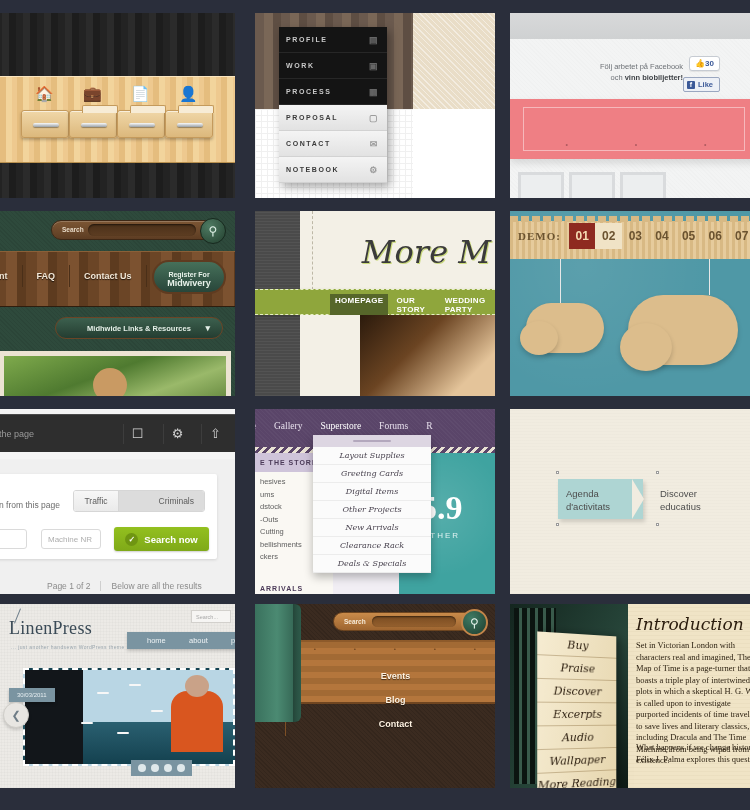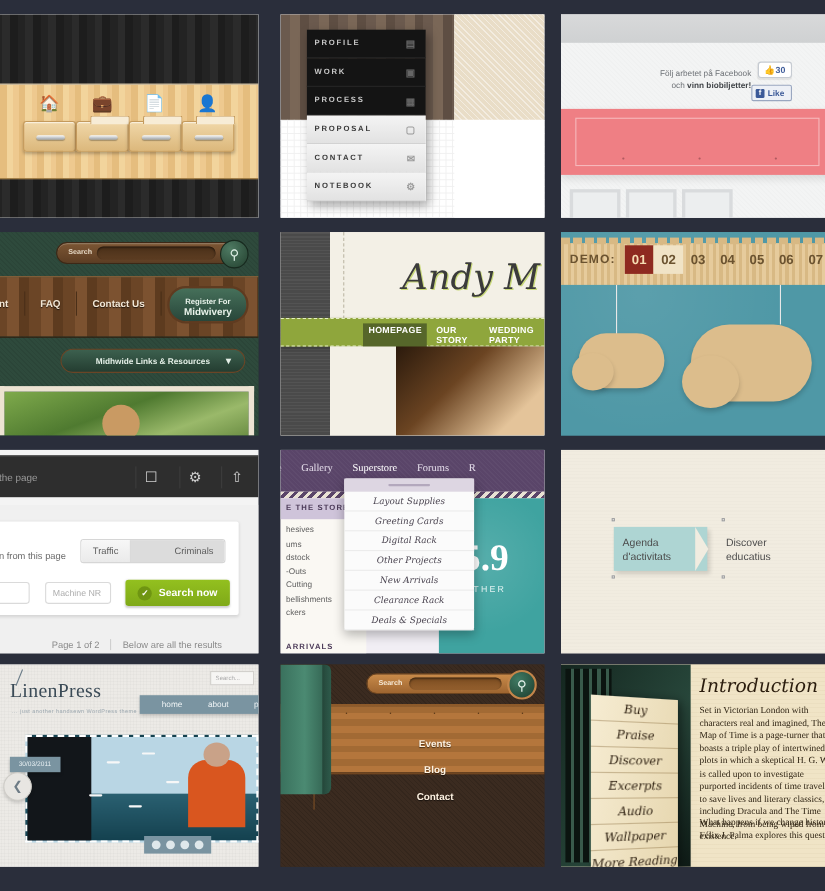--- a/index.html
+++ b/index.html
@@ -144,21 +144,21 @@
   
   .t6 { background:#4f98a6; }
   .t6 .sky { position:absolute; inset:0; background:#4f98a6;
      background-image: radial-gradient(circle at 30% 30%, rgba(255,255,255,.07), transparent 60%); }
   .t6 .ruler { position:absolute; left:0; right:0; top:10px; height:38px;
      background: repeating-linear-gradient(90deg,#d8b984 0 3px,#e6cb9c 3px 6px); }
   .t6 .ruler::before { content:""; position:absolute; left:0; right:0; top:-5px; height:6px;
      background: repeating-linear-gradient(90deg,#d8b984 0 8px,transparent 8px 11px); }
   .t6 .ruler .row { position:absolute; left:8px; right:0; top:8px; display:flex; align-items:center; gap:0; }
   .t6 .ruler .lbl { font-size:11px; font-weight:bold; color:#6b5330; letter-spacing:1px;
-      font-family:Liberation Sans, sans-serif; padding-right:8px; }
+      font-family:Liberation Serif, serif; padding-right:8px; }
   .t6 .ruler .n { width:28px; text-align:center; font-size:12px; font-weight:bold; color:#6b5330;
       font-family:"Liberation Sans Narrow","Liberation Sans",sans-serif; }
   .t6 .ruler .n.active { background:#8e2a20; color:#f5ddb3; padding:6px 0; margin:-6px 0; }
   .t6 .ruler .n.alt { background:#f0e3c6; padding:6px 0; margin:-6px 0; }
   .t6 .string { position:absolute; width:1px; background:#e8e8e8; }
   .t6 .cloud { position:absolute; background:#dcbd8c; border-radius:50%;
      box-shadow: 0 3px 5px rgba(0,0,0,.18); }
 
   
   .t7 { background:#f4f4f4; }
@@ -407,21 +407,21 @@
       <span>Midhwide Links &amp; Resources</span>
       <span class="chev">▾</span>
     </div>
     <div class="photo"></div>
   </div>
 
   <div class="thumb c1 r1 t5">
     <div class="paper"></div>
     <div class="leftdark"></div>
     <div class="dashline"></div>
-    <div class="script">Andy M</div>
+    <div class="script">More M</div>
     <div class="ribbon">
       <div class="nav">
         <span class="on">HOMEPAGE</span>
         <span>OUR STORY</span>
         <span>WEDDING PARTY</span>
       </div>
     </div>
     <div class="img"></div>
     <div class="cut"></div>
   </div>
@@ -504,21 +504,21 @@
       <div class="arr">ARRIVALS</div>
     </div>
     <div class="teal">
       <div class="price">$5.9</div>
       <div class="sub">ANOTHER</div>
     </div>
     <div class="drop">
       <div class="grip"></div>
       <div class="it">Layout Supplies</div>
       <div class="it">Greeting Cards</div>
-      <div class="it">Digital Rack</div>
+      <div class="it">Digital Items</div>
       <div class="it">Other Projects</div>
       <div class="it">New Arrivals</div>
       <div class="it">Clearance Rack</div>
       <div class="it">Deals &amp; Specials</div>
     </div>
   </div>
 
   <div class="thumb c2 r2 t9 wide">
     <div class="paper"></div>
     <div class="hnd" style="left:46px;  top:62px;"></div>

